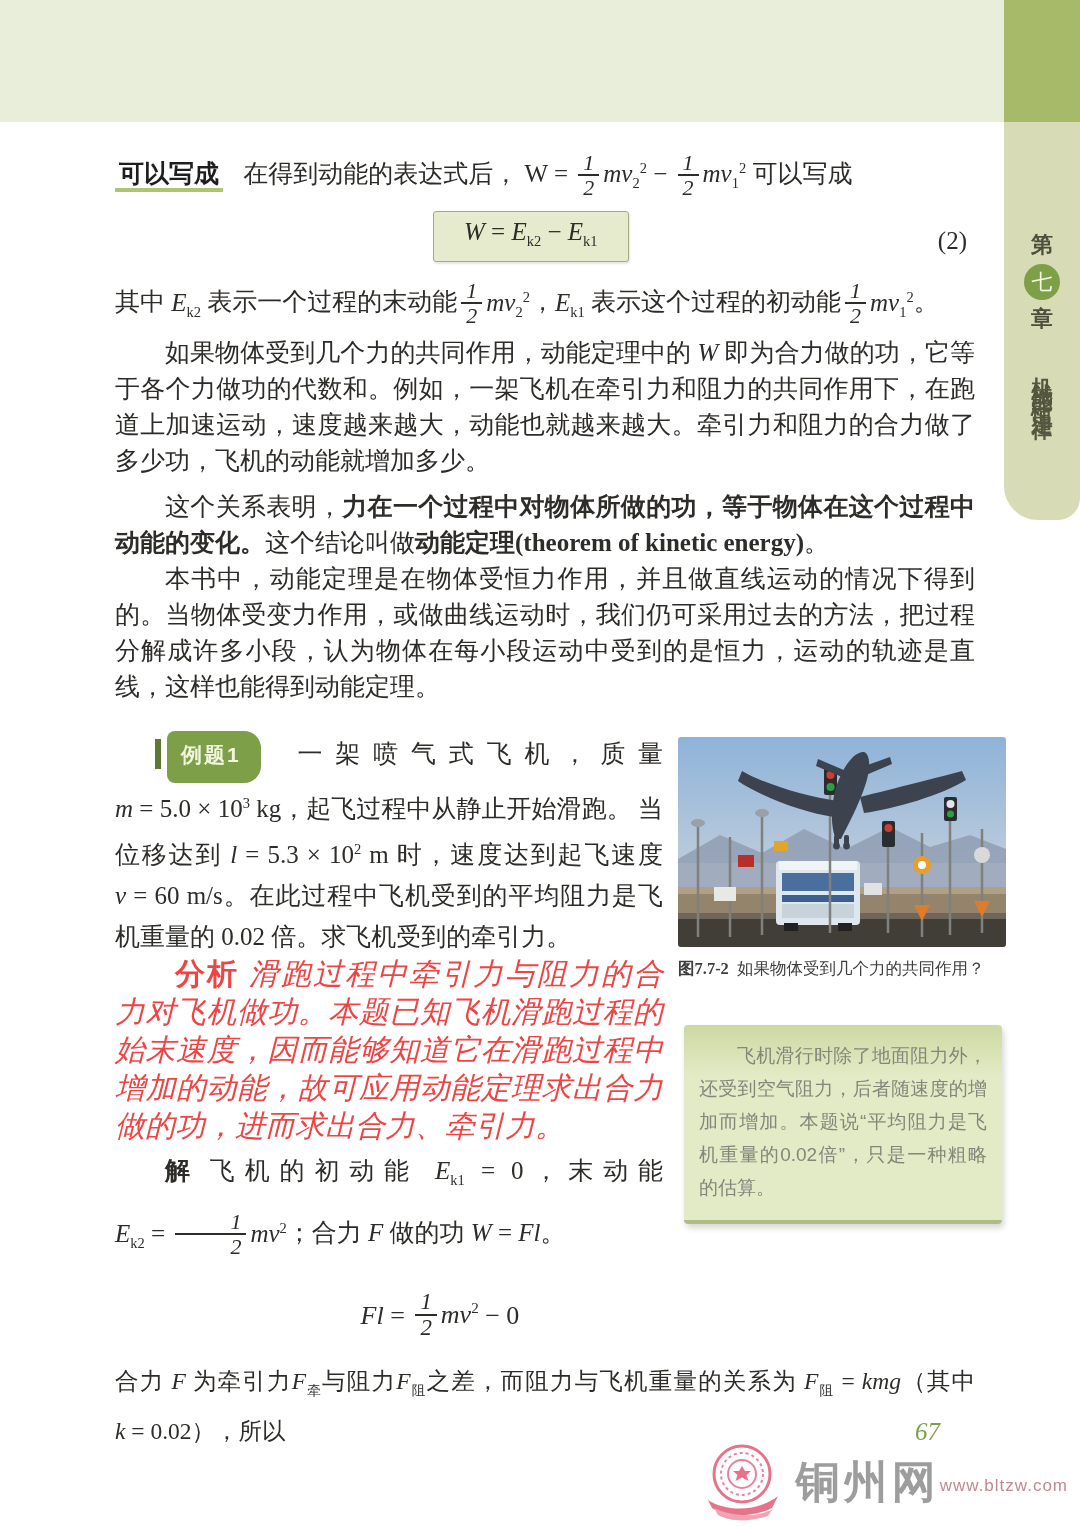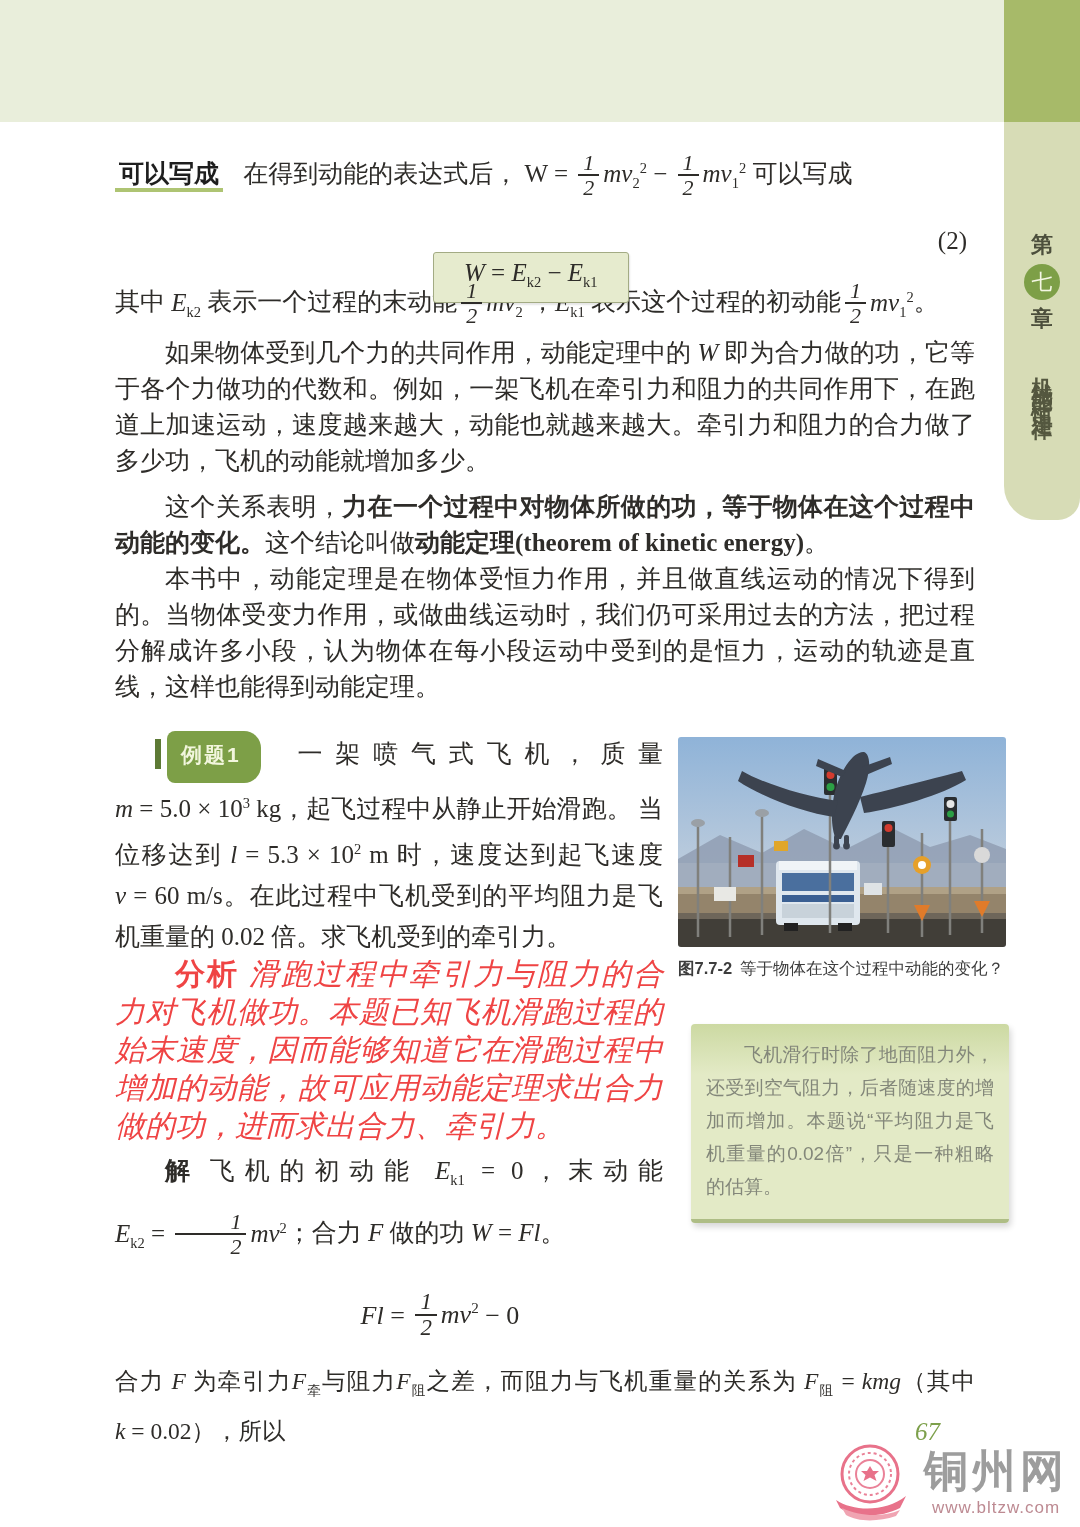--- a/index.html
+++ b/index.html
@@ -15,21 +15,21 @@
   .ch-circle{width:36px;height:36px;border-radius:50%;background:var(--accent,#7d9f47);color:#f4f7e4;
        font-size:21px;line-height:36px;text-align:center;margin:4px 0;font-family:"Liberation Sans",sans-serif;}
   .v-title{margin-top:26px;writing-mode:vertical-rl;text-orientation:upright;font-size:21px;letter-spacing:7px;
        color:#54573f;font-weight:600;font-family:"Liberation Sans",sans-serif;}
   
   .content{position:absolute;left:115px;top:0;width:860px;text-align:justify;font-size:25px;line-height:36px;}
   .lead-line{margin-top:144px;line-height:48px;text-align:left;}
   .sec-heading{font-weight:700;color:#1e1e1e;border-bottom:4px solid #aec473;padding:0 4px 1px 4px;margin-right:14px;}
   .eq-row{position:relative;margin-top:4px;height:54px;text-align:left;}
   .eq-box{display:inline-block;margin-left:318px;background:var(--boxbg,#e6ebce);border:1px solid #a3ab84;
-       border-radius:3px;padding:5px 30px;box-shadow:1px 2px 2px rgba(0,0,0,.10);font-size:25px;line-height:30px;margin-top:41px;}
+       border-radius:3px;padding:5px 30px;box-shadow:1px 2px 2px rgba(0,0,0,.10);font-size:25px;line-height:30px;}
   .eq-no{position:absolute;right:8px;top:12px;font-size:25px;}
   .p-among{margin-top:8px;line-height:46px;}
   .p{text-indent:2em;}
   .b{font-weight:700;}
   
   .mvar{font-style:italic;font-family:"Liberation Serif",serif;white-space:nowrap;}
   .mtxt{font-style:normal;font-family:"Liberation Serif",serif;white-space:nowrap;}
   .mvar sub,.mtxt sub{font-size:.58em;font-style:normal;}
   .mvar sup,.mtxt sup{font-size:.58em;font-style:normal;}
   .frac{display:inline-flex;flex-direction:column;vertical-align:middle;text-align:center;margin:0 4px;
@@ -49,33 +49,33 @@
   .ex-solve{font-size:25px;line-height:47px;text-indent:2em;}
   .ex-solve .lbl{font-weight:700;margin-right:10px;}
   .ex-line{text-indent:2em;line-height:42px;}
   .c-formula{text-align:center;font-size:26px;}
   .fl-formula{margin:10px 0 0 110px;width:430px;}
   
   .ex-right{position:absolute;left:563px;top:6px;width:328px;}
   .photo{width:328px;height:210px;border-radius:3px;overflow:hidden;display:block;}
   .caption{margin-top:9px;font-size:16.5px;line-height:24px;color:#3d3d3d;text-align:left;text-indent:0;
        font-family:"Liberation Sans",sans-serif;}
-  .caption .tag{font-weight:700;margin-right:8px;}
-  .note-box{margin-top:44px;margin-left:13px;width:318px;box-sizing:border-box;background:linear-gradient(#ccd9a2,#e3eac6 26%,#e3eac6);
+  .caption .tag{font-weight:700;margin-right:8px;font-family:Liberation Serif, serif;}
+  .note-box{margin-top:44px;margin-left:6px;width:318px;box-sizing:border-box;background:linear-gradient(#ccd9a2,#e3eac6 26%,#e3eac6);
        border-bottom:4px solid #aebd85;border-radius:4px;box-shadow:2px 4px 6px rgba(0,0,0,.16);
        padding:14px 15px 16px 15px;font-size:19px;line-height:33px;color:#83877a;text-indent:2em;text-align:justify;
        font-family:"Liberation Sans",sans-serif;}
   
   .p-res{margin-top:14px;font-size:23.5px;line-height:40px;}
   .tall{line-height:64px;}
   
   .page-num{position:absolute;right:140px;top:1418px;font-size:25px;font-style:italic;color:var(--pagegreen,#7da04b);
        font-family:"Liberation Serif",serif;}
   .watermark{position:absolute;right:12px;top:1440px;display:flex;align-items:center;gap:12px;}
-  .wm-text{display:flex;flex-direction:column;align-items:center;line-height:1;}
+  .wm-text{display:flex;flex-direction:row;align-items:center;line-height:1;}
   .wm-name{font-size:44px;font-weight:700;color:#9d9d9d;font-family:"Liberation Sans",sans-serif;letter-spacing:4px;}
   .wm-url{margin-top:6px;font-size:17px;font-weight:400;color:#bd8a92;font-family:"Liberation Sans",sans-serif;letter-spacing:1px;}
 </style>
 </head>
 <body>
 
 <div class="page">
 
   <div class="band-top"></div>
   <div class="band-corner"></div>
@@ -215,21 +215,21 @@
             <path d="M168,34 L140,22 L138,29 L164,40 Z"></path>
             <path d="M184,30 L212,20 L214,27 L188,38 Z"></path>
             <rect x="156" y="98" width="5" height="10" rx="2"></rect>
             <rect x="166" y="98" width="5" height="10" rx="2"></rect>
             <circle cx="158.5" cy="109" r="3.4"></circle>
               <circle cx="168.5" cy="109" r="3.4"></circle>
           </g>
         </svg>
 
         <div class="caption">
-          <span class="tag">图7.7-2</span><span>等于物体在这个过程中动能的变化？</span>
+          <span class="tag">图7.7-2</span><span>如果物体受到几个力的共同作用？</span>
         </div>
 
         <div class="note-box">飞机滑行时除了地面阻力外，还受到空气阻力，后者随速度的增加而增加。本题说“平均阻力是飞机重量的0.02倍”，只是一种粗略的估算。</div>
       </div>
     </div>
 
     <div class="p-res">
       <span>合力 </span><span><span class="mvar"><span>F</span></span></span><span> 为牵引力</span><span><span class="mvar"><span>F</span><sub>牵</sub></span></span><span>与阻力</span><span><span class="mvar"><span>F</span><sub>阻</sub></span></span><span>之差，而阻力与飞机重量的关系为 </span><span><span class="mvar"><span>F</span><sub>阻</sub></span><span class="mtxt"><span> = </span></span><span class="mvar"><span>kmg</span></span></span><span>（其中 </span><span><span class="mvar"><span>k</span></span><span class="mtxt"><span> = 0.02</span></span></span><span>），所以</span>
     </div>
 

